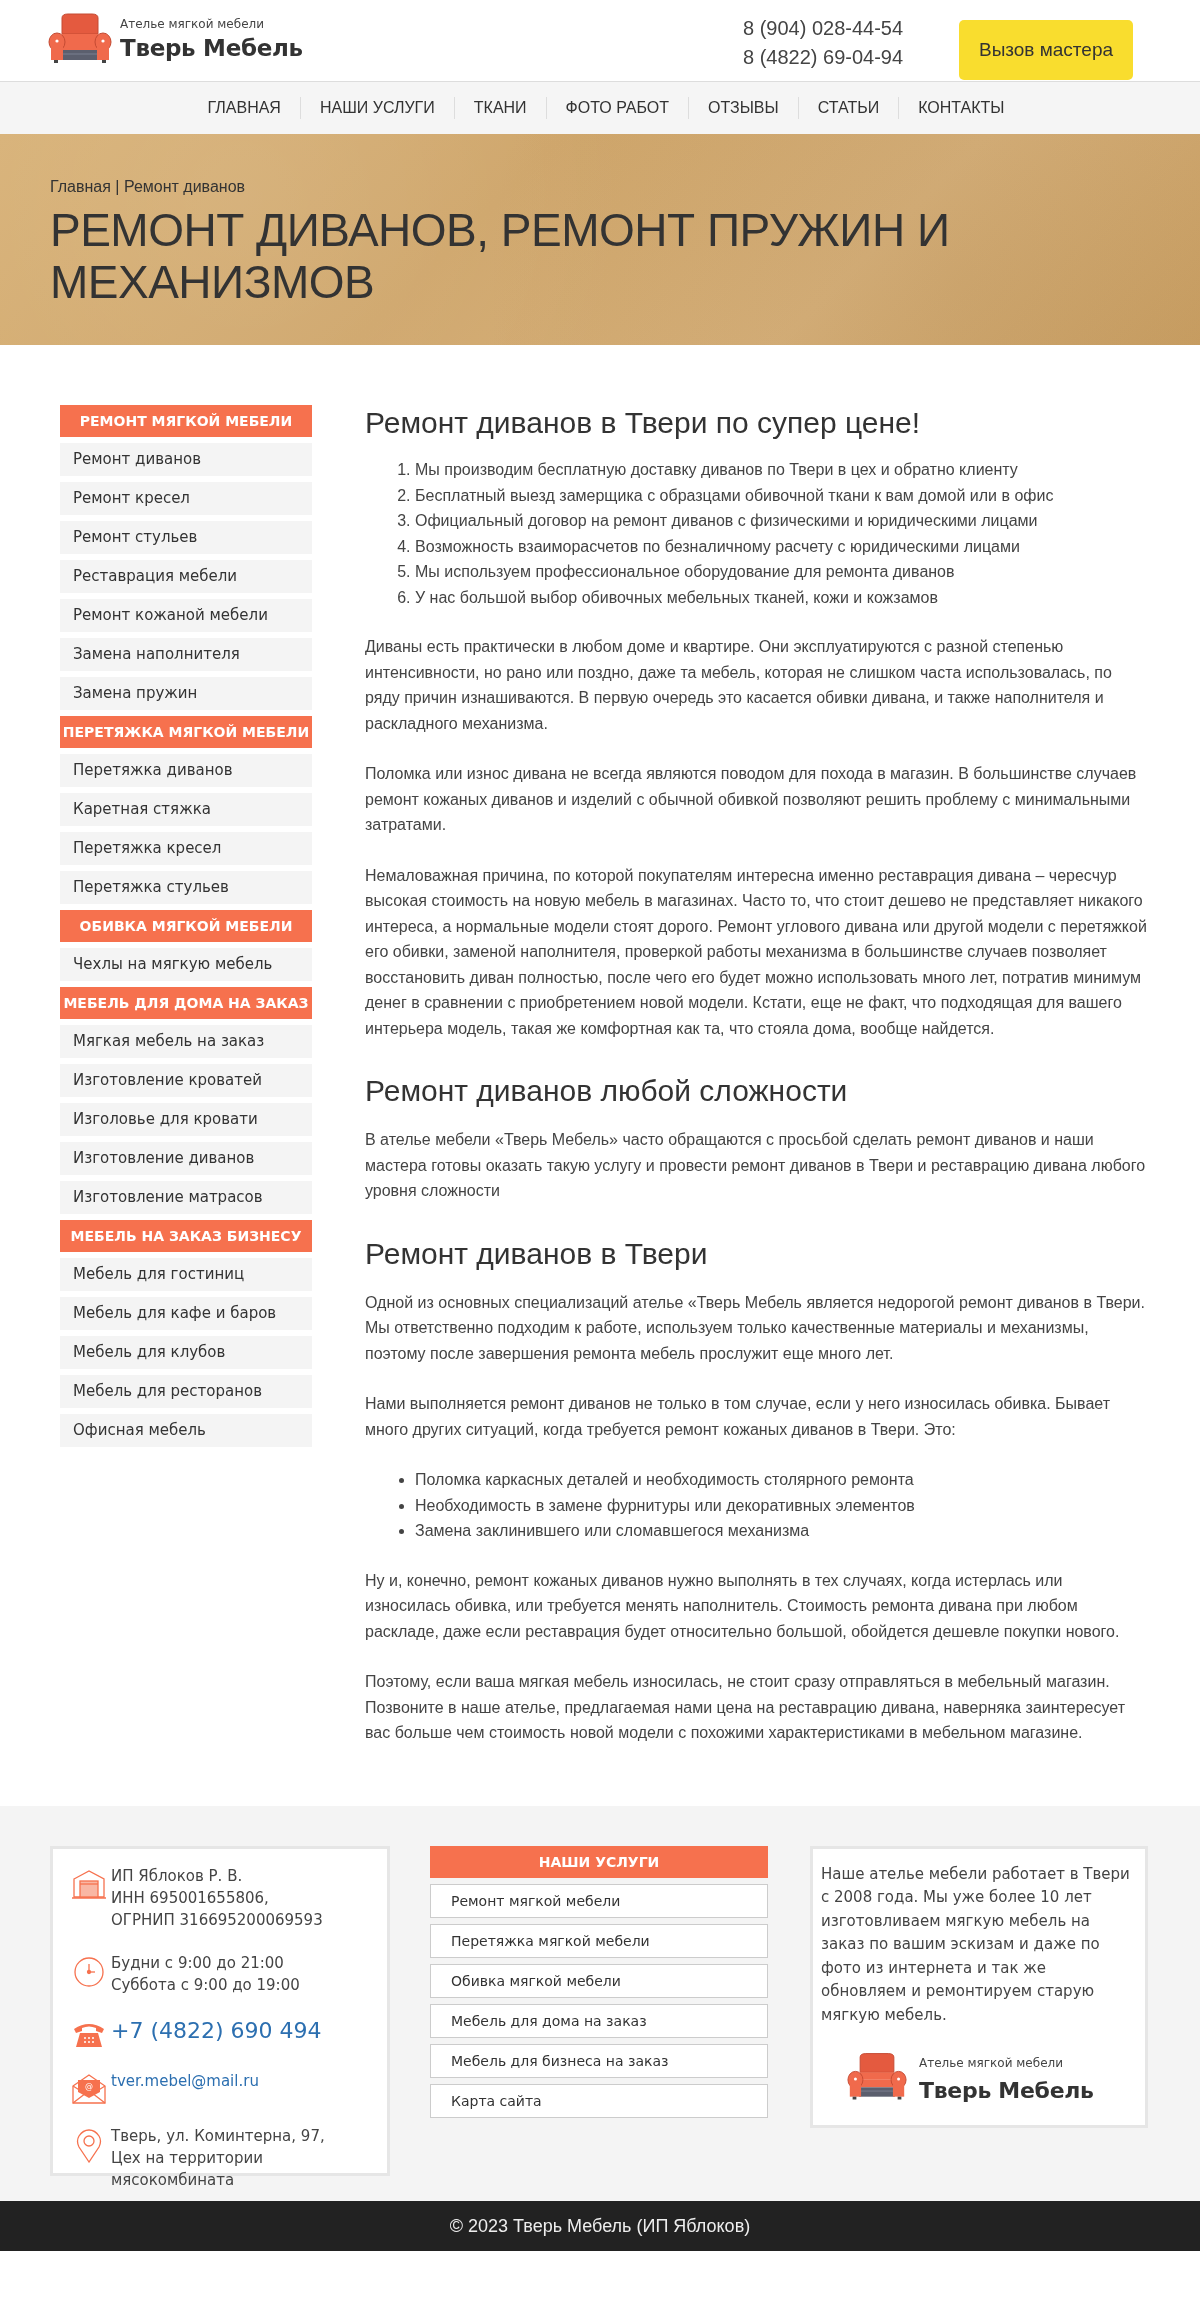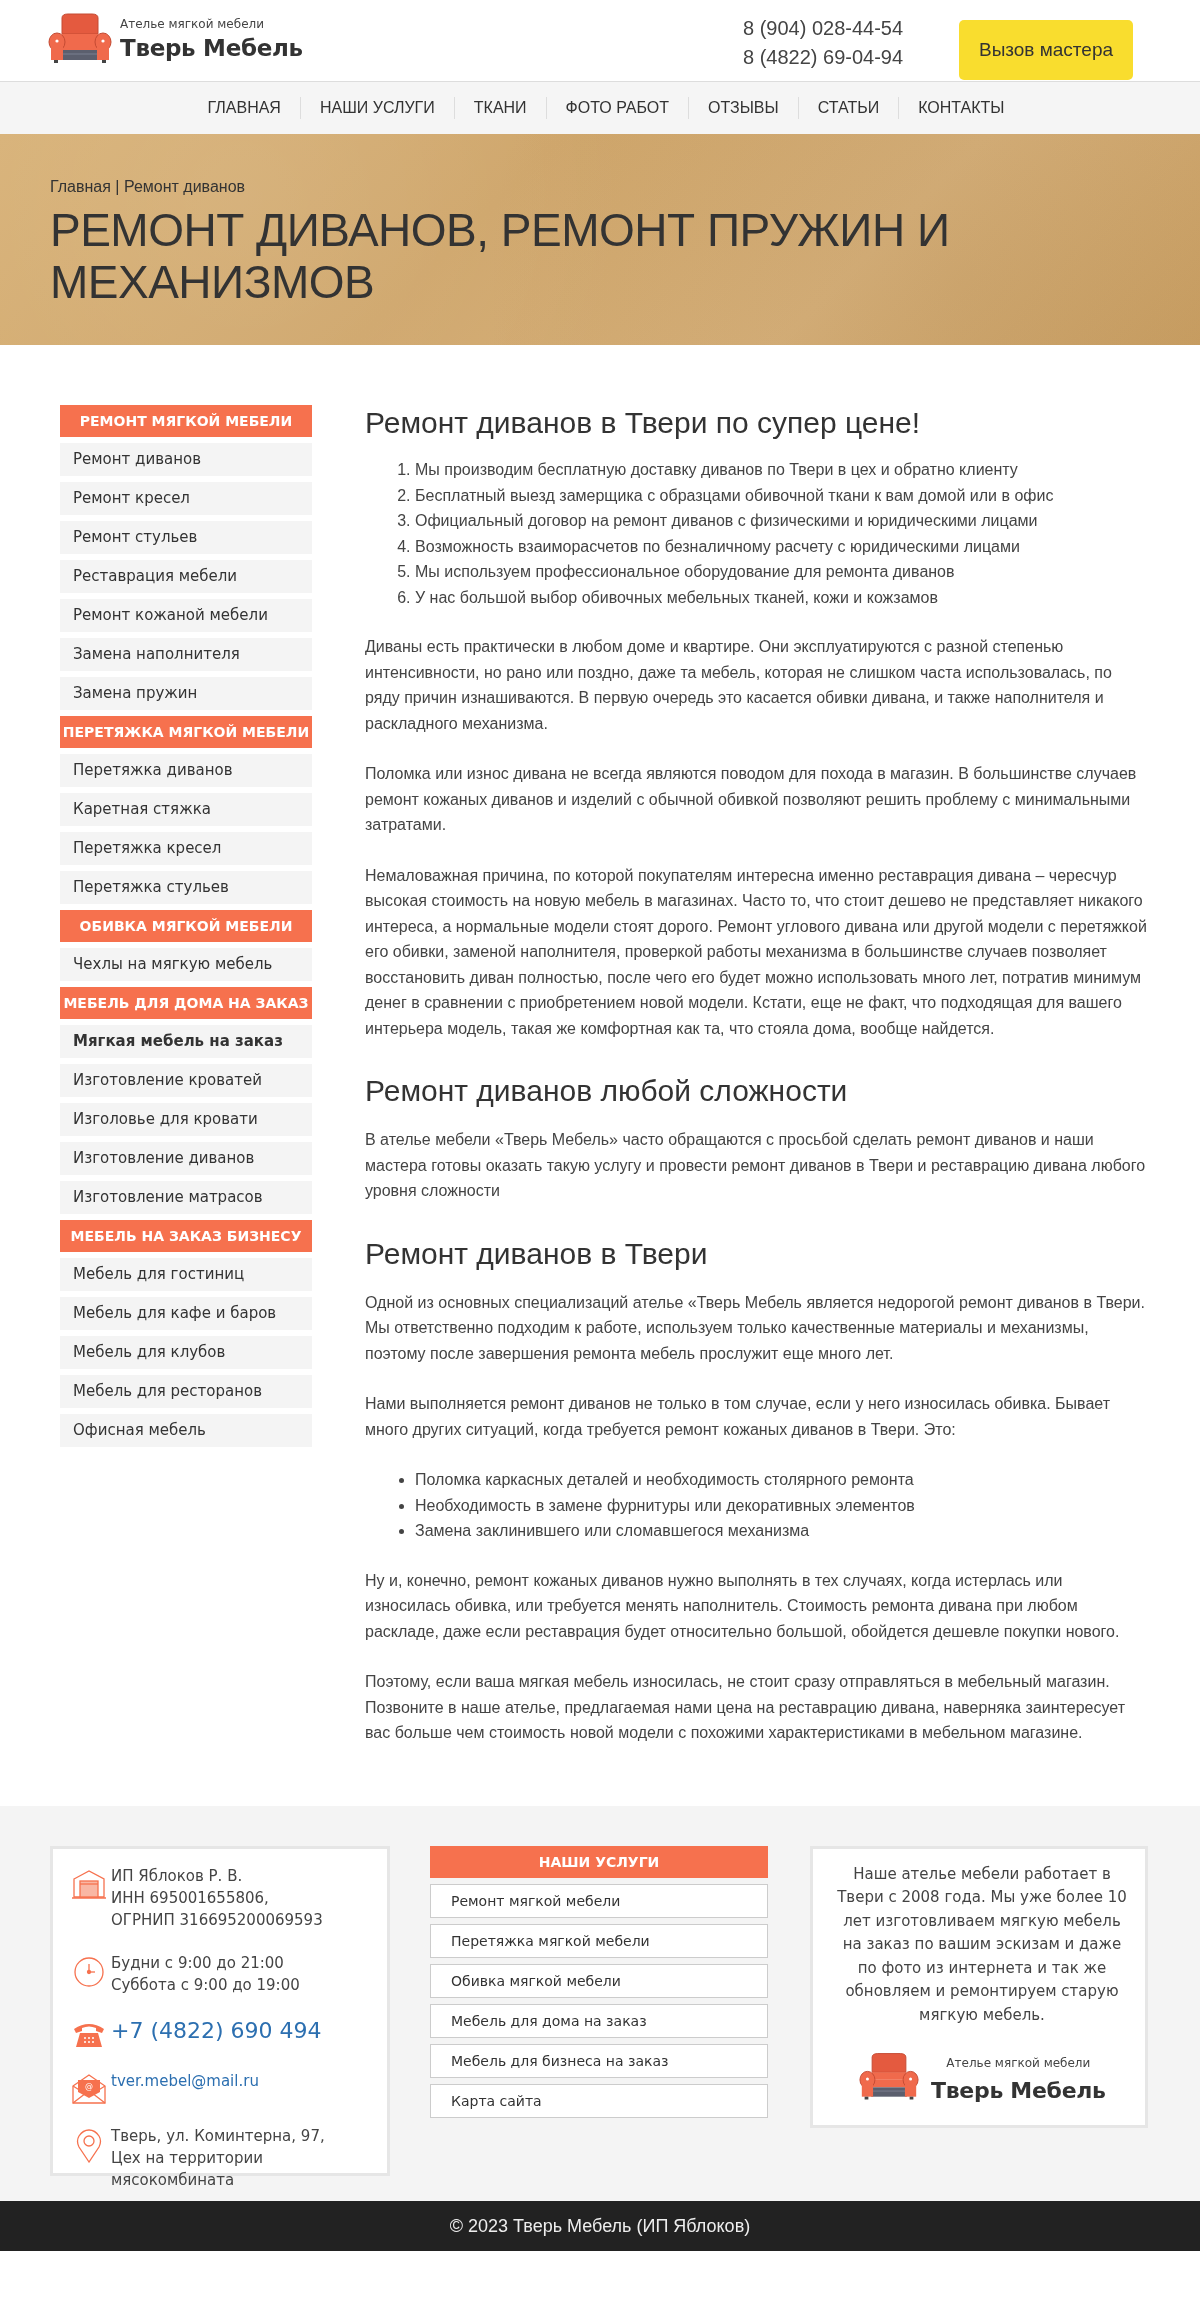--- a/index.html
+++ b/index.html
@@ -47,21 +47,21 @@
   .f-card { background: #fff; border: 3px solid #e6e6e6; }
   .contacts { width: 340px; height: 330px; padding: 16px 0 0 14px; }
   .c-row { display: flex; margin-bottom: 21px; font-size: 15px; line-height: 22px; color: #444; }
   .c-row .ic { width: 44px; flex-shrink: 0; display: flex; justify-content: center; padding-top: 4px; }
   .c-row .txt { margin-left: 0; }
   .c-phone { font-size: 22px; color: #2c6fb0; line-height: 28px; }
   .c-mail { color: #2c6fb0; }
   .services { width: 338px; margin-left: 40px; }
   .srv-head { background: #f6714e; color: #fff; font-weight: bold; font-size: 14px; text-align: center; height: 32px; line-height: 32px; margin-bottom: 6px; }
   .srv-item { background: #fff; border: 1px solid #ccc; height: 34px; line-height: 32px; padding-left: 20px; font-size: 14px; color: #333; margin-bottom: 6px; }
-  .about { width: 338px; height: 282px; margin-left: 42px; padding: 14px 14px 0 20px; font-size: 15px; line-height: 23.5px; color: #444; text-align: center; }
+  .about { width: 338px; height: 282px; margin-left: 42px; padding: 14px 14px 0 8px; font-size: 15px; line-height: 23.5px; color: #444; }
   .about-logo { display: flex; align-items: center; margin: 24px 0 0 26px; }
   .about-logo svg { width: 60px; height: 52px; }
   .about-logo .logo-title { font-size: 22px; }
 
   .bottom { background: #222; height: 50px; color: #eee; font-size: 18px; text-align: center; line-height: 50px; font-family: "Liberation Sans", sans-serif; }
 </style>
 </head>
 <body>
 
 <svg width="0" height="0" style="position:absolute">
@@ -129,21 +129,21 @@
       <a class="side-item" style="display: block;">Замена наполнителя</a>
       <a class="side-item" style="display: block;">Замена пружин</a>
       <div class="side-head">ПЕРЕТЯЖКА МЯГКОЙ МЕБЕЛИ</div>
       <a class="side-item" style="display: block;">Перетяжка диванов</a>
       <a class="side-item" style="display: block;">Каретная стяжка</a>
       <a class="side-item" style="display: block;">Перетяжка кресел</a>
       <a class="side-item" style="display: block;">Перетяжка стульев</a>
       <div class="side-head">ОБИВКА МЯГКОЙ МЕБЕЛИ</div>
       <a class="side-item" style="display: block;">Чехлы на мягкую мебель</a>
       <div class="side-head">МЕБЕЛЬ ДЛЯ ДОМА НА ЗАКАЗ</div>
-      <a class="side-item" style="display: block; font-weight: bold;">Мягкая мебель на заказ</a>
+      <a class="side-item" style="display: block;">Мягкая мебель на заказ</a>
       <a class="side-item" style="display: block;">Изготовление кроватей</a>
       <a class="side-item" style="display: block;">Изголовье для кровати</a>
       <a class="side-item" style="display: block;">Изготовление диванов</a>
       <a class="side-item" style="display: block;">Изготовление матрасов</a>
       <div class="side-head">МЕБЕЛЬ НА ЗАКАЗ БИЗНЕСУ</div>
       <a class="side-item" style="display: block;">Мебель для гостиниц</a>
       <a class="side-item" style="display: block;">Мебель для кафе и баров</a>
       <a class="side-item" style="display: block;">Мебель для клубов</a>
       <a class="side-item" style="display: block;">Мебель для ресторанов</a>
       <a class="side-item" style="display: block;">Офисная мебель</a>

